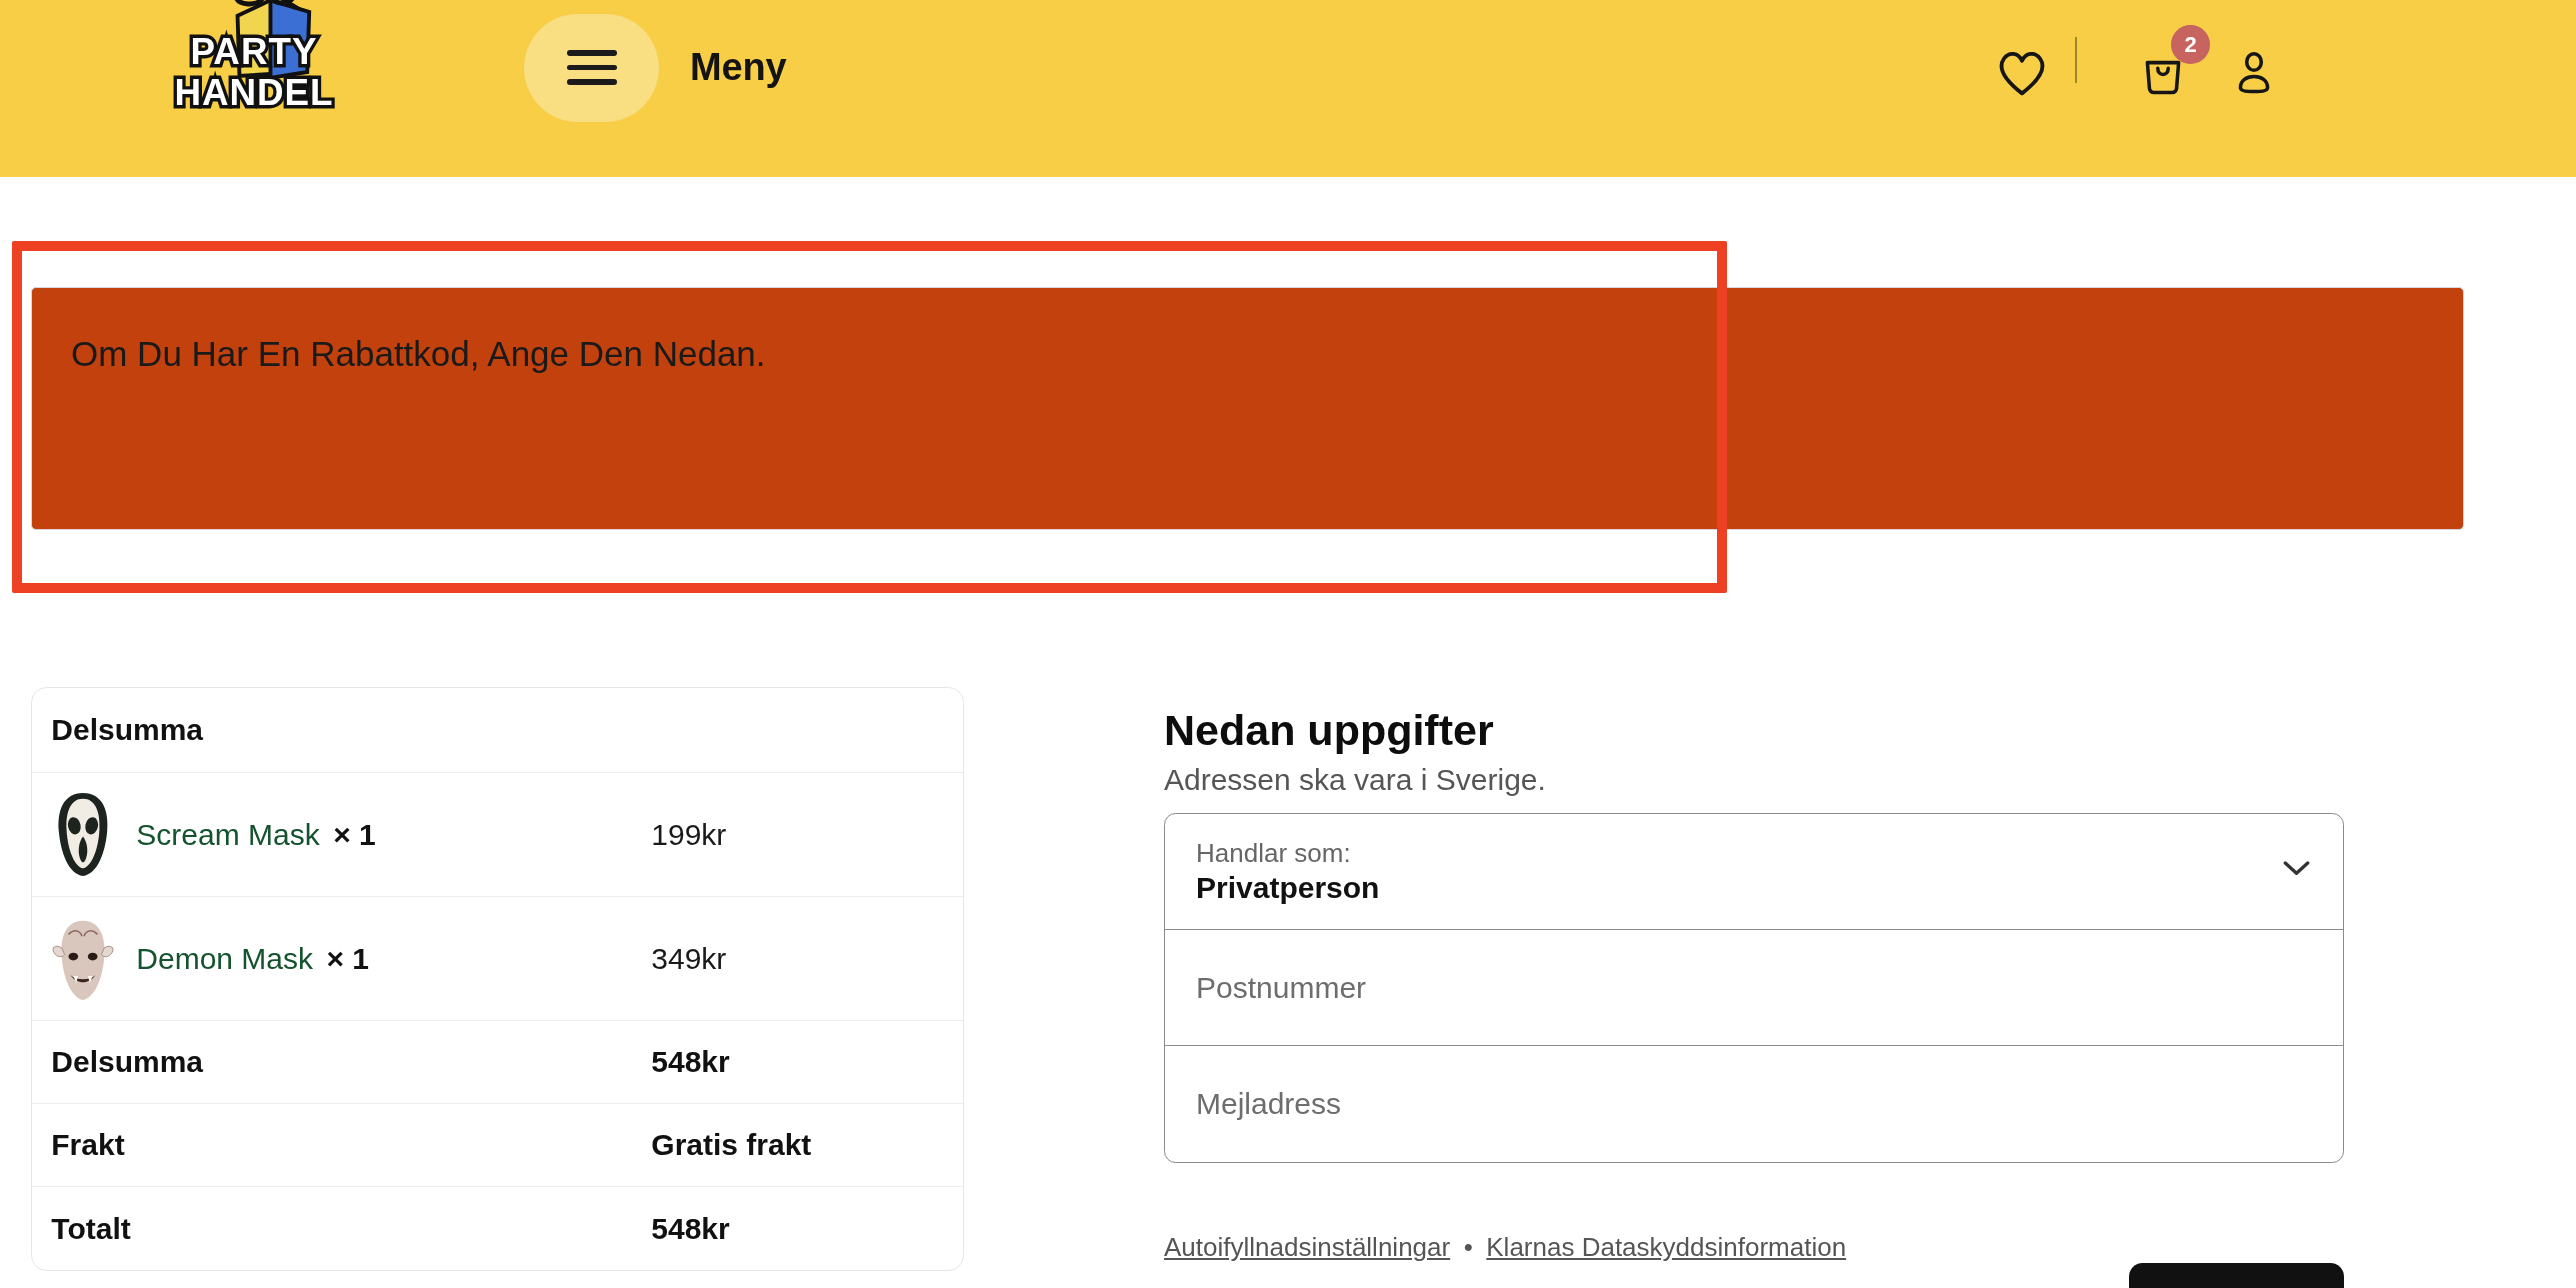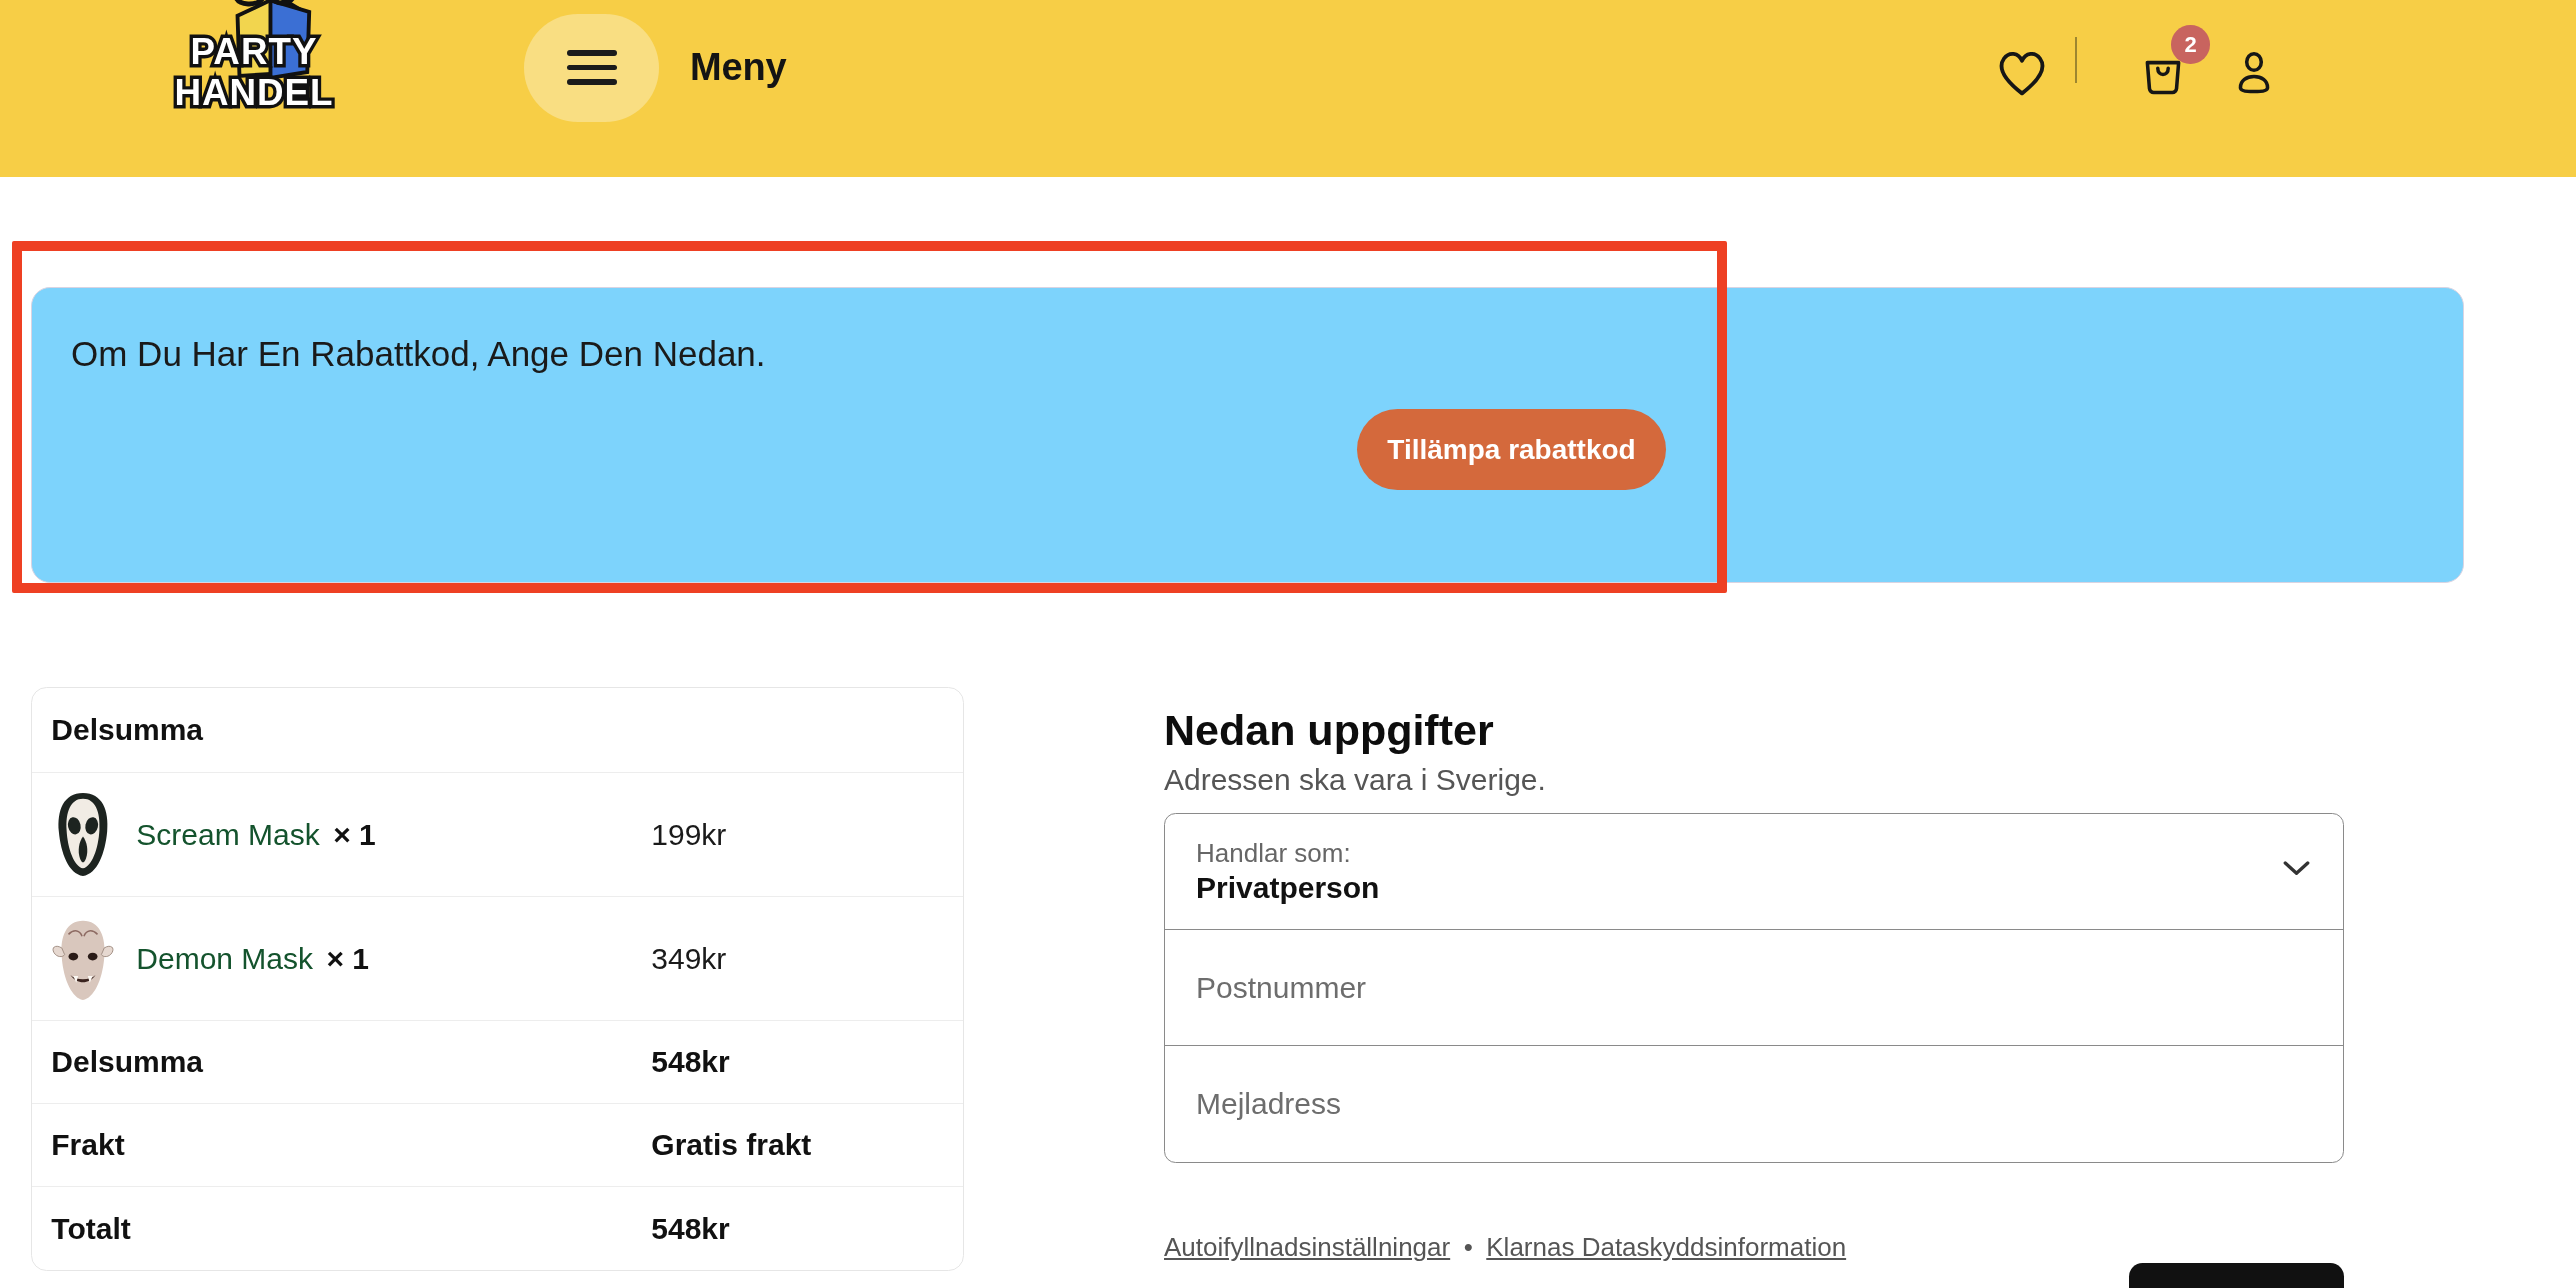--- a/index.html
+++ b/index.html
@@ -109,24 +109,24 @@
     display: flex; align-items: center; justify-content: center;
     padding: 0 5.8px;
   }
 
   
   .coupon-card {
     position: absolute;
     left: 31px;
     top: 287px;
     width: 2433px;
-    height: 296px;
+    height: 243px;
     border: 1.9px solid #D9D4E2;
-    border-radius: 19px;
-    background: #7dd3fc;
+    border-radius: 5px;
+    background: #c2410c;
   }
   .coupon-title {
     position: absolute;
     left: 39px;
     top: 46px;
     font-size: 35px;
     color: #1a1a1a;
     font-weight: 400;
     white-space: nowrap;
   }
@@ -338,21 +338,20 @@
   <div class="icon-btn acct-btn">
     <svg width="50" height="50" viewBox="0 0 24 24" fill="none">
       <ellipse cx="12" cy="7.2" rx="3.5" ry="4" stroke="#161616" stroke-width="1.7" fill="none"></ellipse>
       <path d="M5.5 19.5 c 0 -3.4 2.9 -5.3 6.5 -5.3 s 6.5 1.9 6.5 5.3 c 0 1.4 -2.9 1.9 -6.5 1.9 s -6.5 -0.5 -6.5 -1.9 z" stroke="#161616" stroke-width="1.7" fill="none"></path>
     </svg>
   </div>
 </header>
 
 <section class="coupon-card">
   <div class="coupon-title">Om Du Har En Rabattkod, Ange Den Nedan.</div>
-  <button class="coupon-apply">Tillämpa rabattkod</button>
 </section>
 
 <div class="highlight-box"></div>
 
 <section class="order-card">
 
   <div class="order-row row-head">
     <div class="cell-sub">Delsumma</div>
   </div>
 

